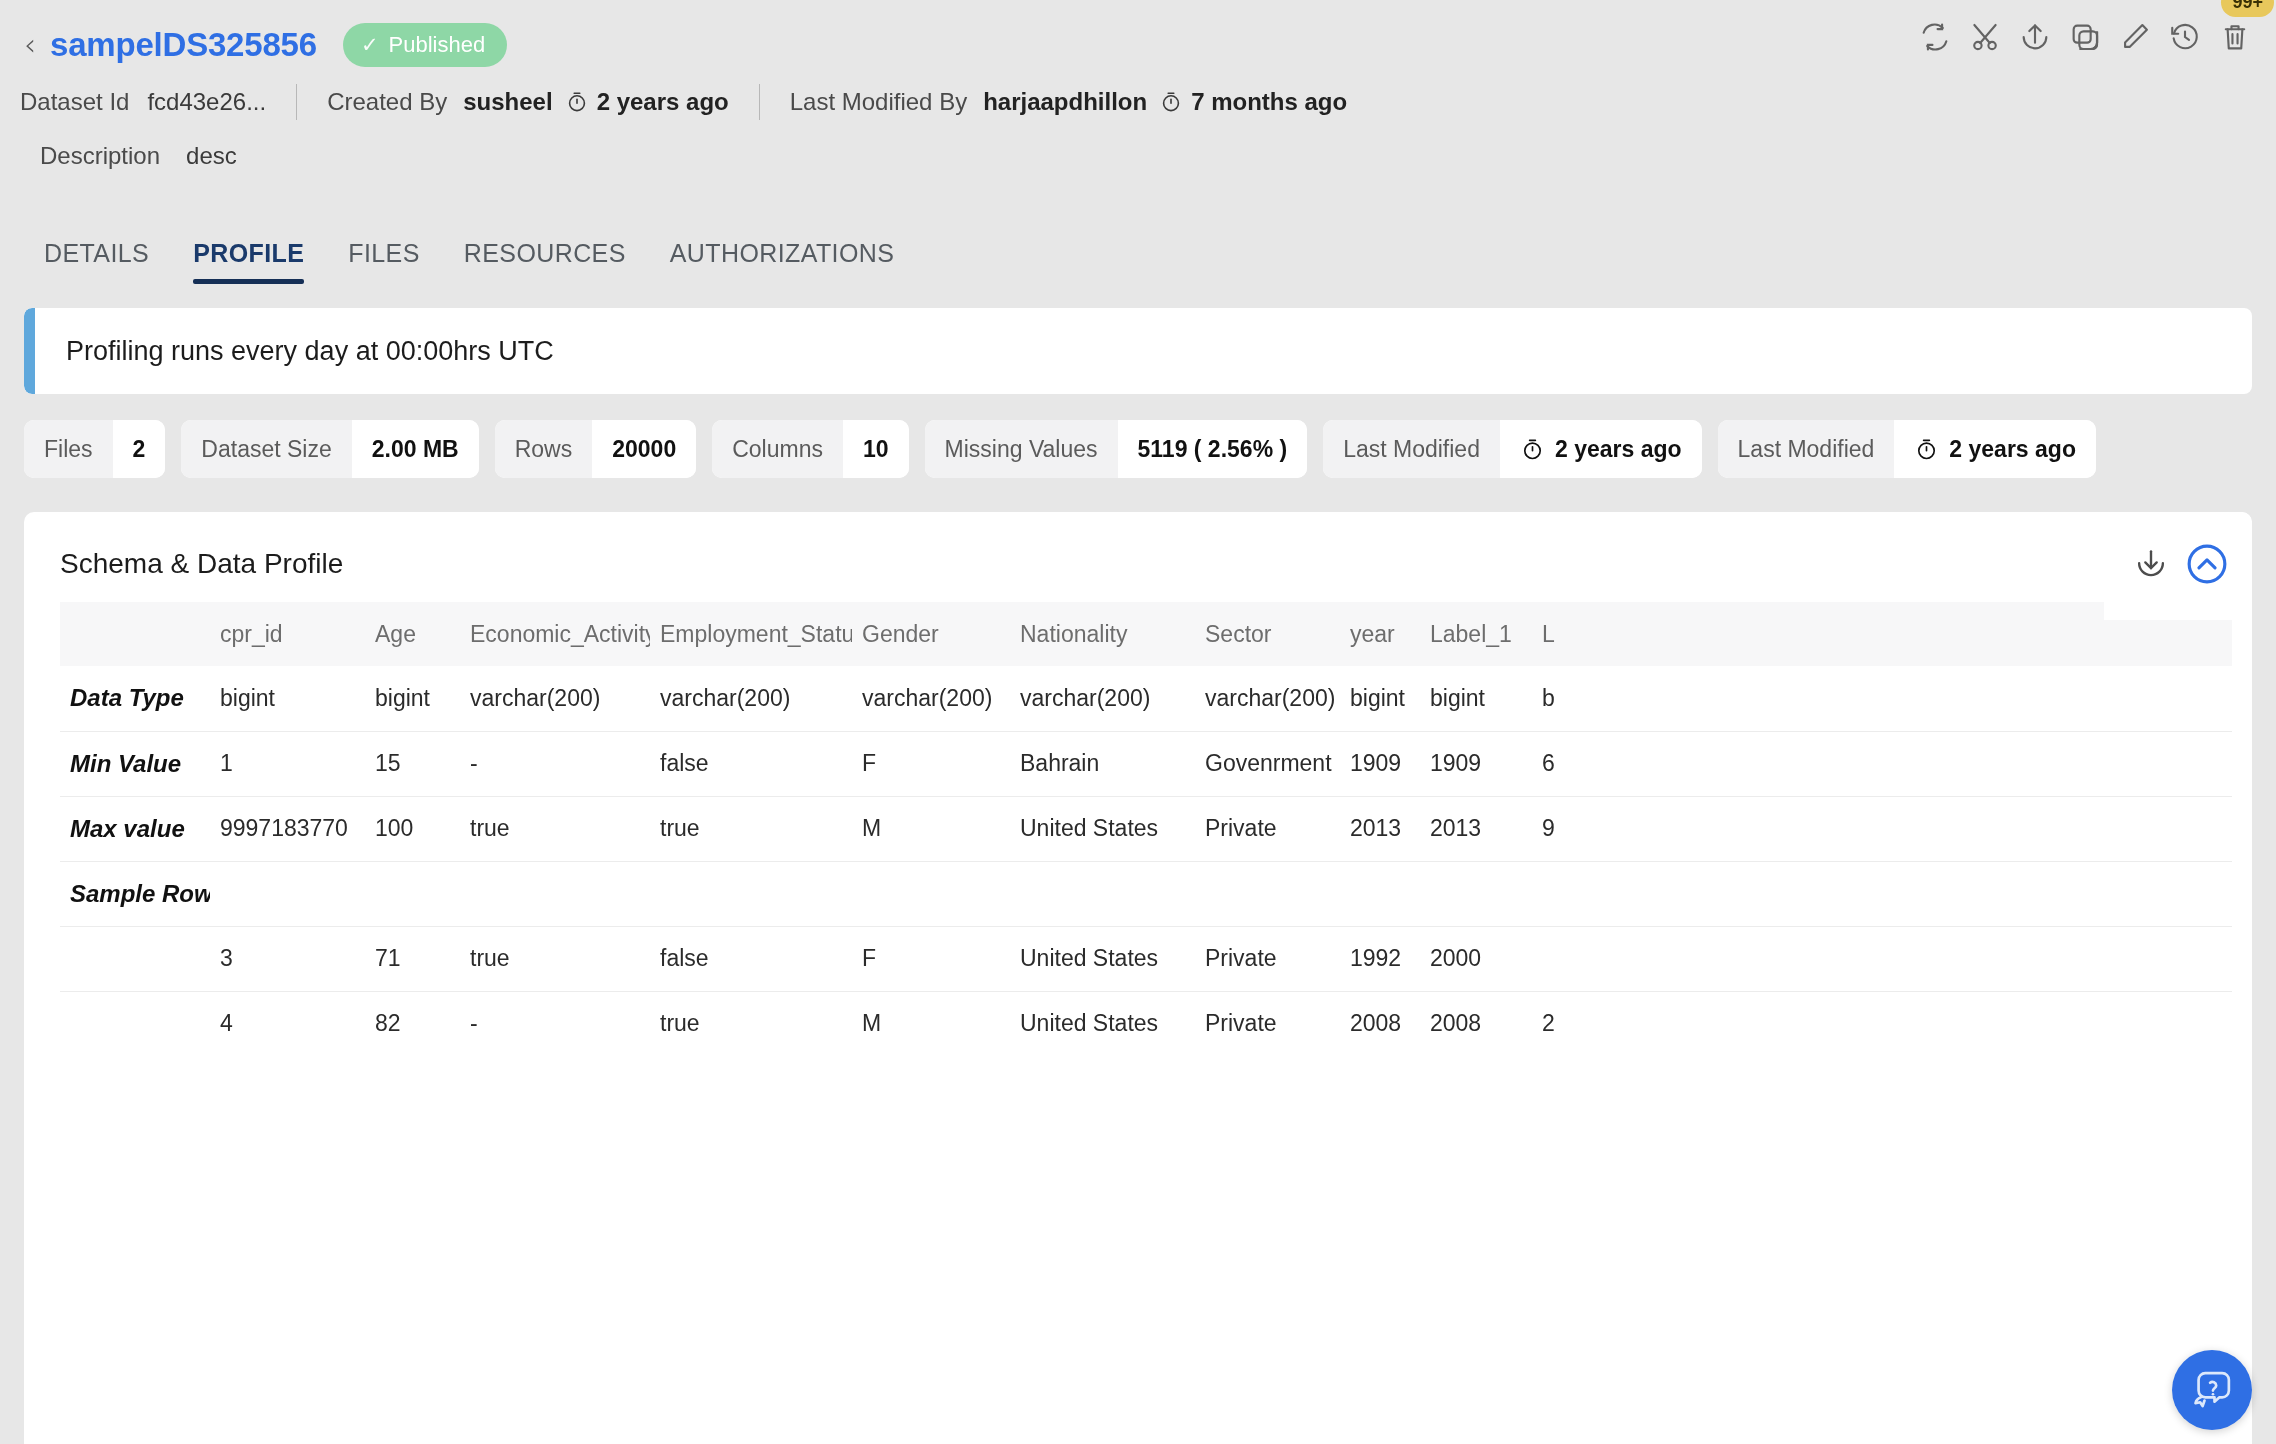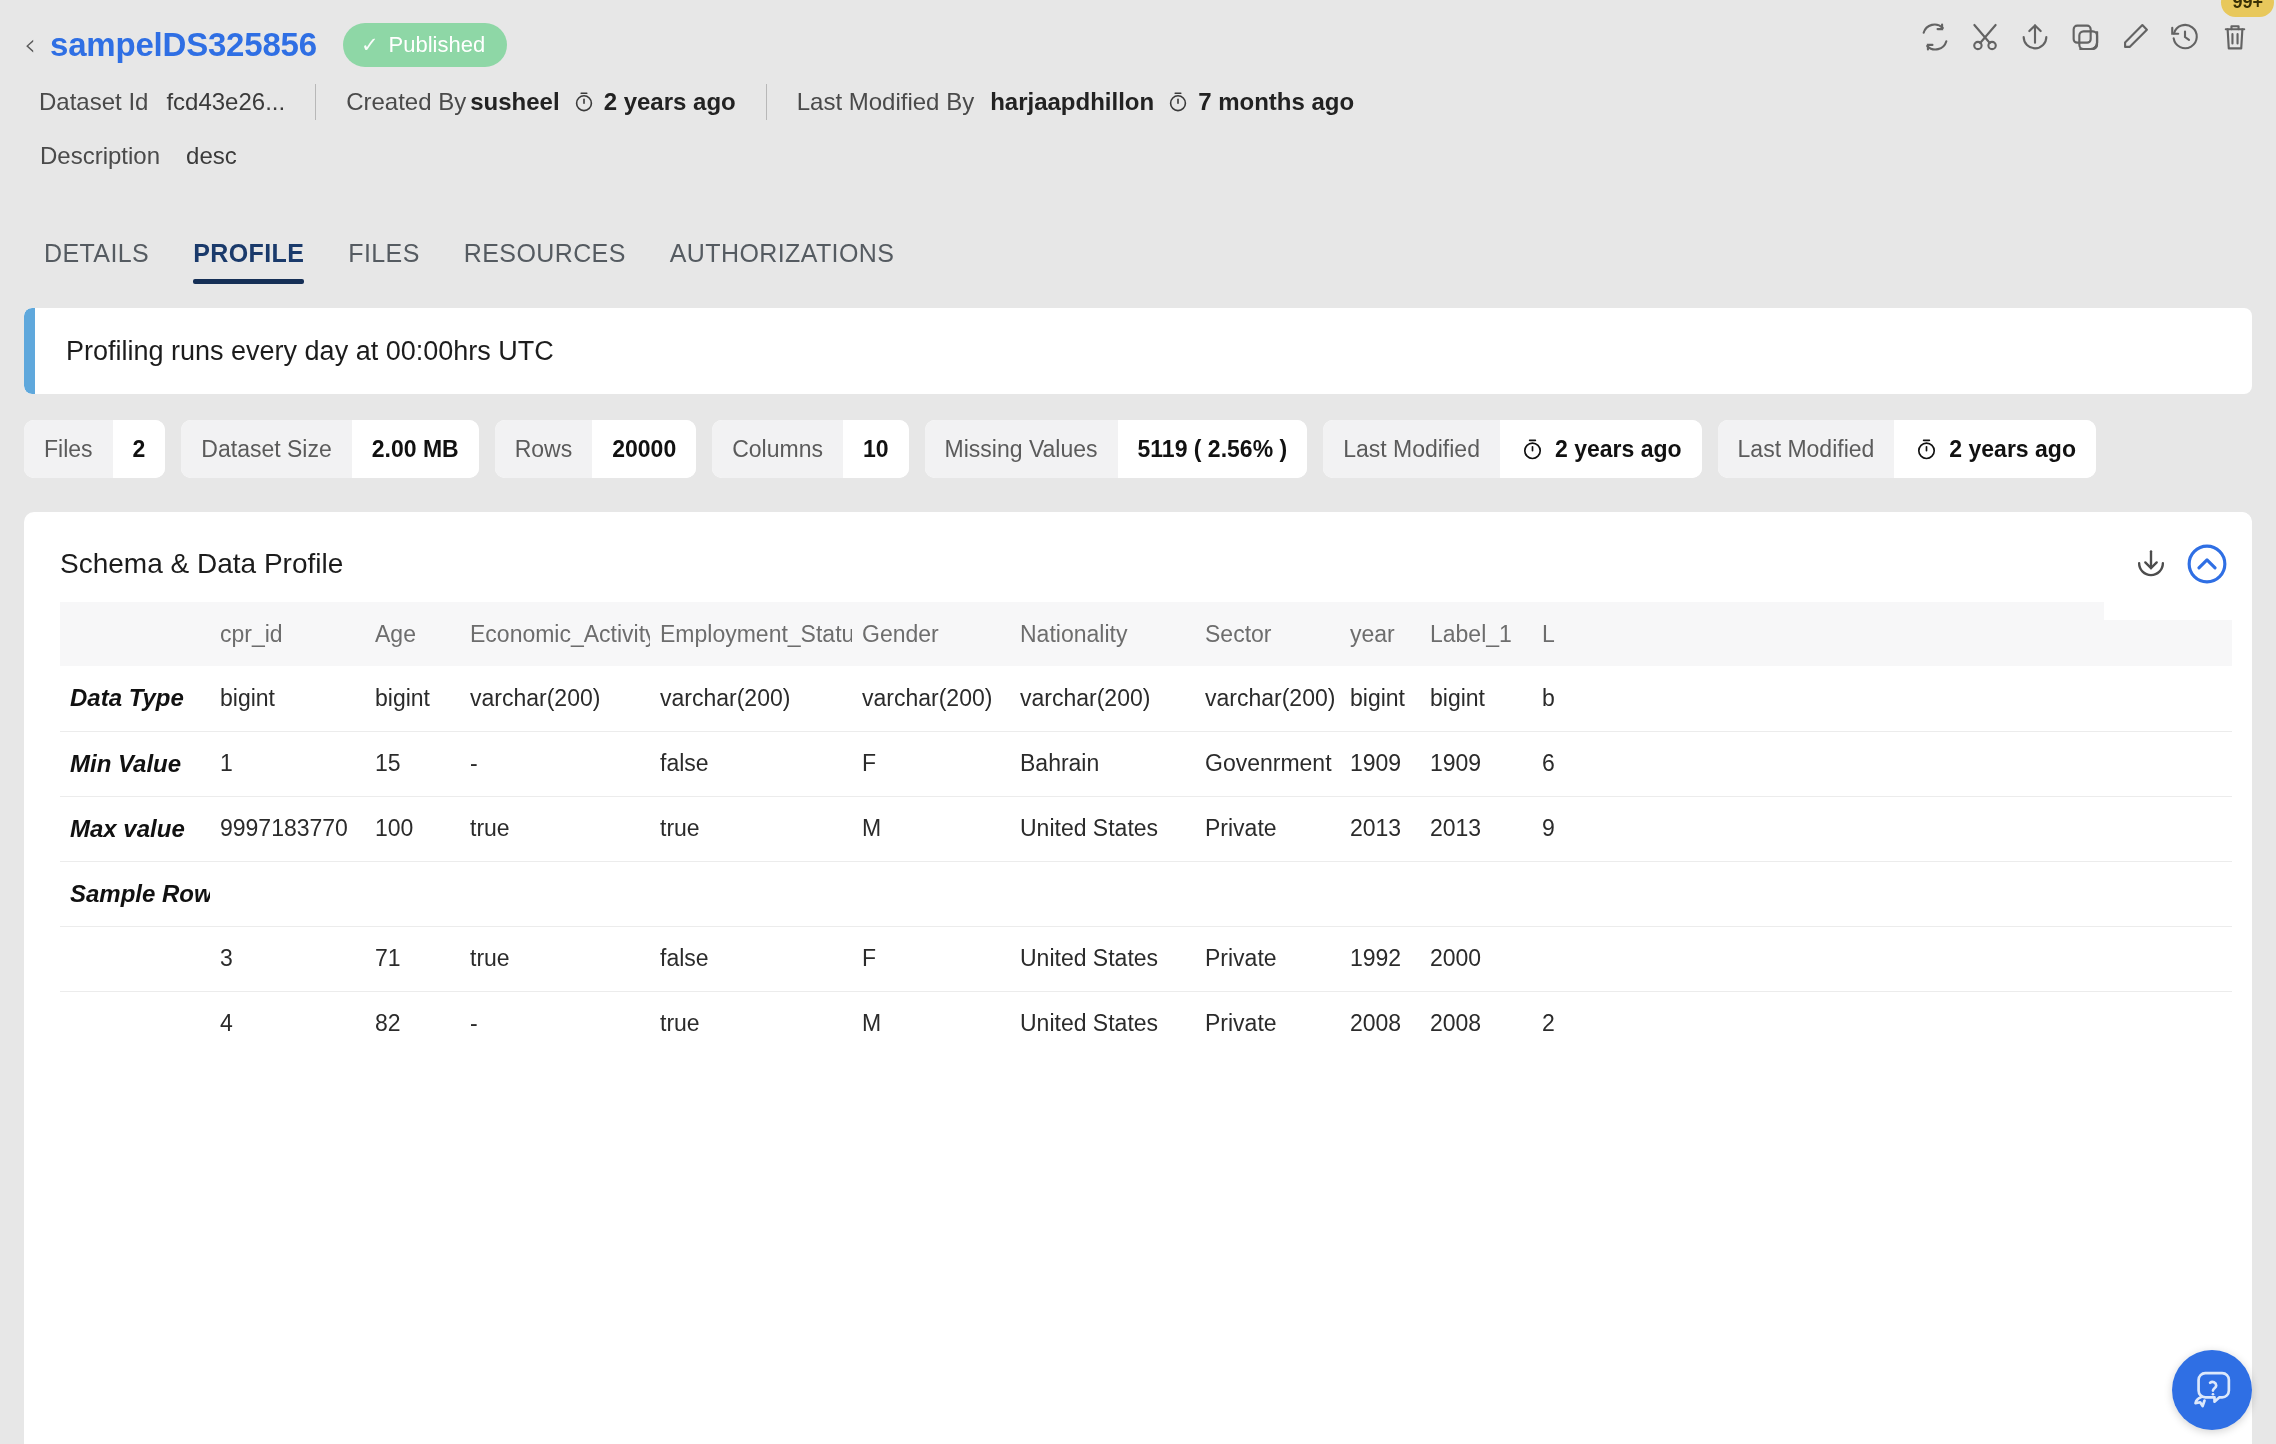--- a/index.html
+++ b/index.html
@@ -63,21 +63,21 @@
     display: flex;
     align-items: center;
     gap: 16px;
   }
   .hdr-icons .ic { cursor: pointer; display: block; }
   .hdr-icons svg { display: block; }
 
   .meta-row {
     display: flex;
     align-items: center;
-    padding-left: 39px;
+    padding-left: 20px;
     margin-top: 16px;
     font-size: 24px;
     color: #3a3a3a;
   }
   .meta-label { color: #4a4a4a; }
   .meta-strong { font-weight: bold; color: #222; }
   .meta-sep {
     display: inline-block;
     width: 1px;
     height: 36px;
@@ -357,21 +357,21 @@
         <path d="M10.2 10v6.5M13.8 10v6.5"></path>
       </svg>
     </span>
   </div>
 
   <div class="meta-row">
     <span class="meta-label">Dataset Id</span>
     <span style="margin-left:18px">fcd43e26...</span>
     <span class="meta-sep"></span>
     <span class="meta-label">Created By</span>
-    <span class="meta-strong" style="margin-left:4px">susheel</span>
+    <span class="meta-strong" style="margin-left:16px">susheel</span>
     <span class="clock-ic">
       <svg width="24" height="24" viewBox="0 0 24 24" fill="none" stroke="#3a3a3a" stroke-width="1.6" stroke-linecap="round">
         <circle cx="12" cy="13.2" r="7.4"></circle>
           <path d="M12 9.4v3.8"></path>
           <path d="M9.2 3.2h5.6"></path>
       </svg>
     </span>
     <span class="meta-strong">2 years ago</span>
     <span class="meta-sep"></span>
     <span class="meta-label">Last Modified By</span>

